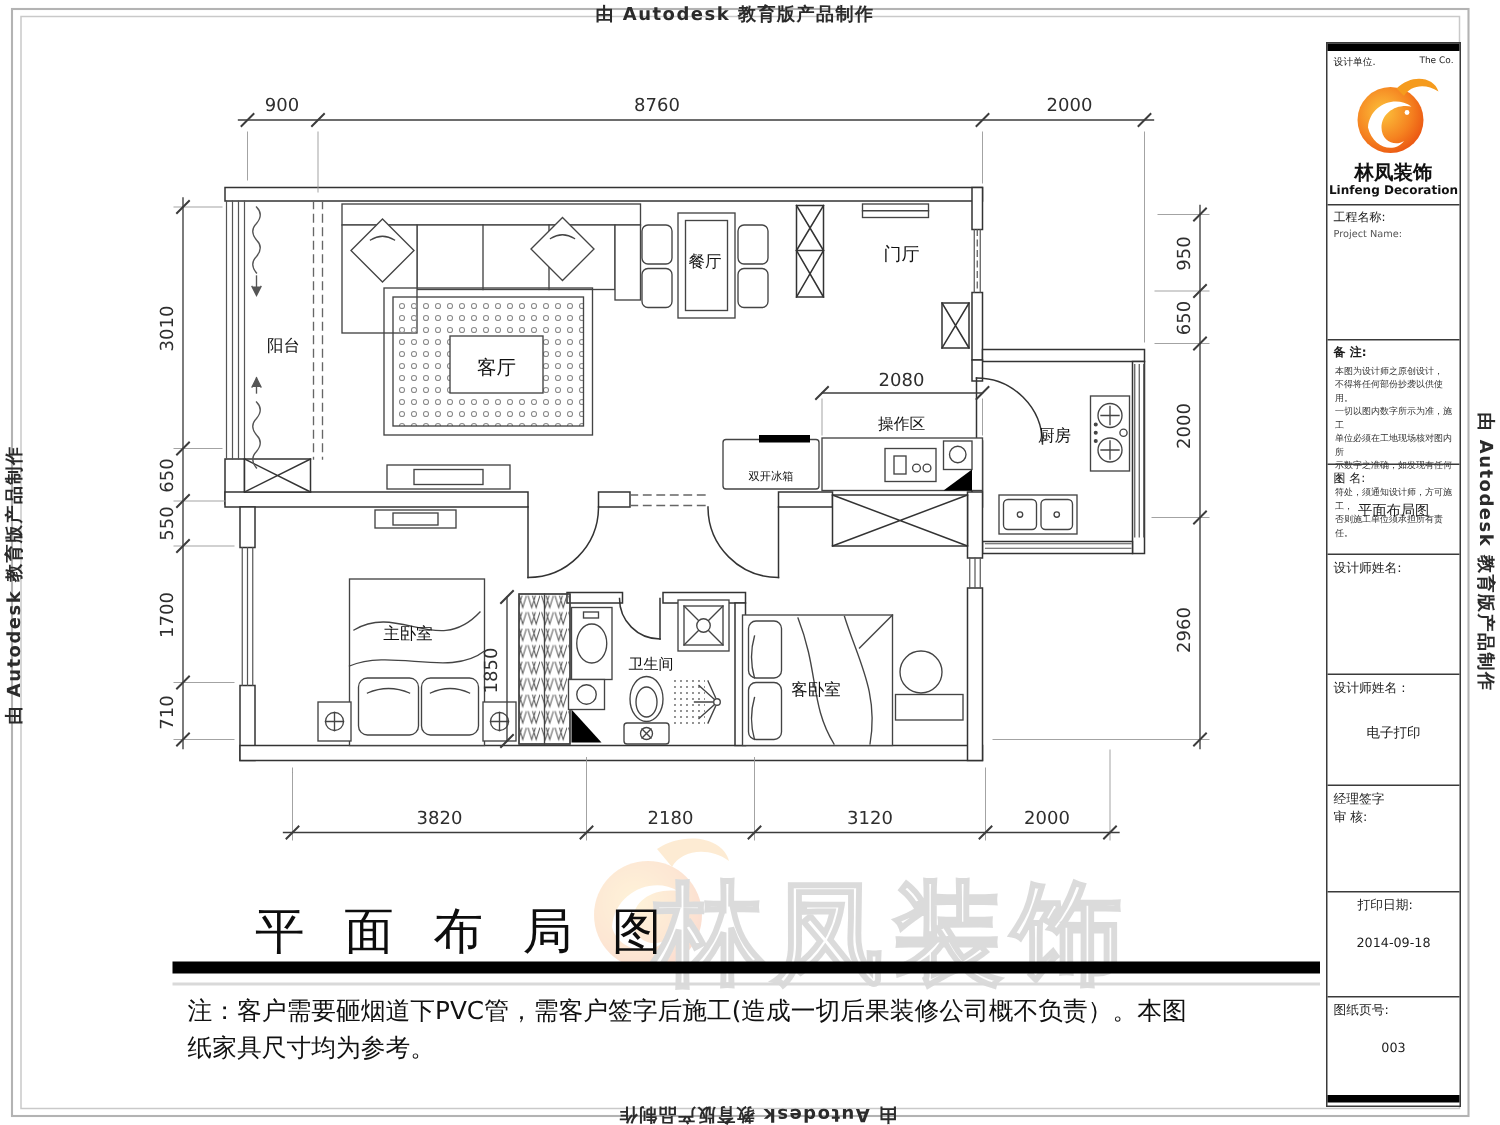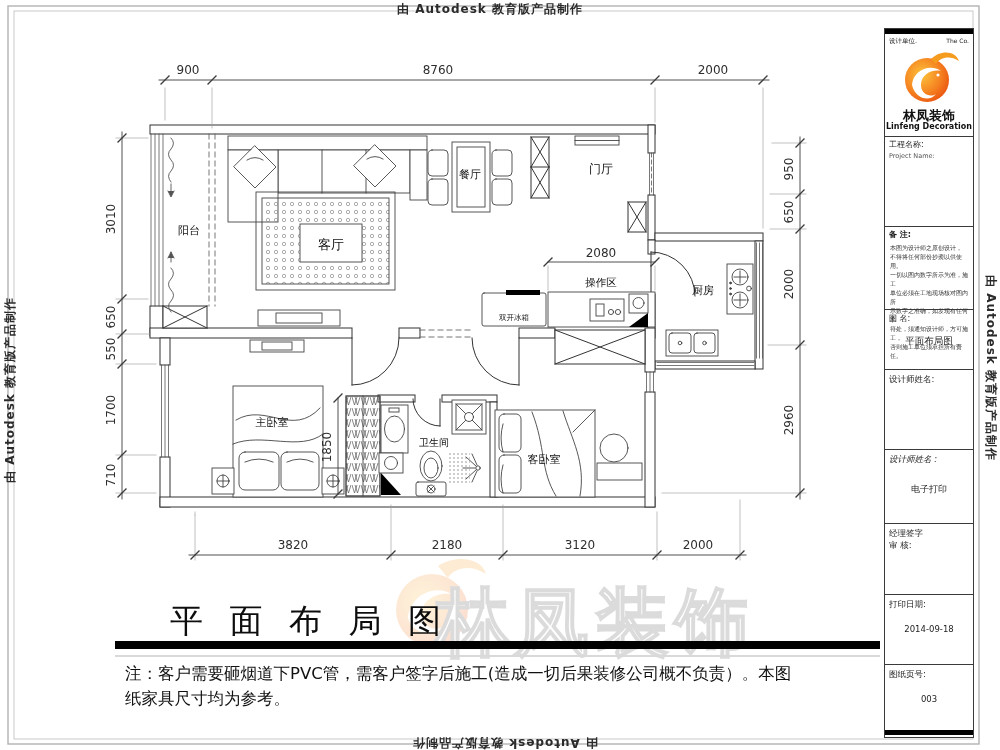--- a/index.html
+++ b/index.html
@@ -427,29 +427,29 @@
   </div>
 
   <div class="sep" style="top:280px;"></div>
   <span class="tb-txt" style="left:4px;top:286px;font-size:8px;text-align:right;">图  名:</span>
   <span class="tb-txt tb-center" style="top:307px;font-size:9.5px;">平面布局图</span>
 
   <div class="sep" style="top:340px;"></div>
   <span class="tb-txt" style="left:4px;top:346px;font-size:8.5px;">设计师姓名:</span>
 
   <div class="sep" style="top:420px;"></div>
-  <span class="tb-txt" style="left:4px;top:426px;font-size:8.5px;font-style:italic;">设计师姓名 :</span>
+  <span class="tb-txt" style="left:4px;top:426px;font-size:8.5px;">设计师姓名 :</span>
   <span class="tb-txt tb-center" style="top:456px;font-size:9px;text-align:center;">电子打印</span>
 
   <div class="sep" style="top:494px;"></div>
   <span class="tb-txt" style="left:4px;top:500px;font-size:8.5px;">经理签字</span>
   <span class="tb-txt" style="left:4px;top:512px;font-size:8.5px;">审  核:</span>
 
   <div class="sep" style="top:565px;"></div>
-  <span class="tb-txt" style="left:4px;top:571px;font-size:8.5px;text-align:center;">打印日期:</span>
+  <span class="tb-txt" style="left:20px;top:571px;font-size:8.5px;text-align:center;">打印日期:</span>
   <span class="tb-txt tb-center" style="top:596px;font-size:8.5px;">2014-09-18</span>
 
   <div class="sep" style="top:635px;"></div>
   <span class="tb-txt" style="left:4px;top:641px;font-size:8.5px;text-align:right;">图纸页号:</span>
   <span class="tb-txt tb-center" style="top:666px;font-size:8.5px;">003</span>
 
   <div class="bar" style="top:701px;"></div>
 </div>
 
 </div>

